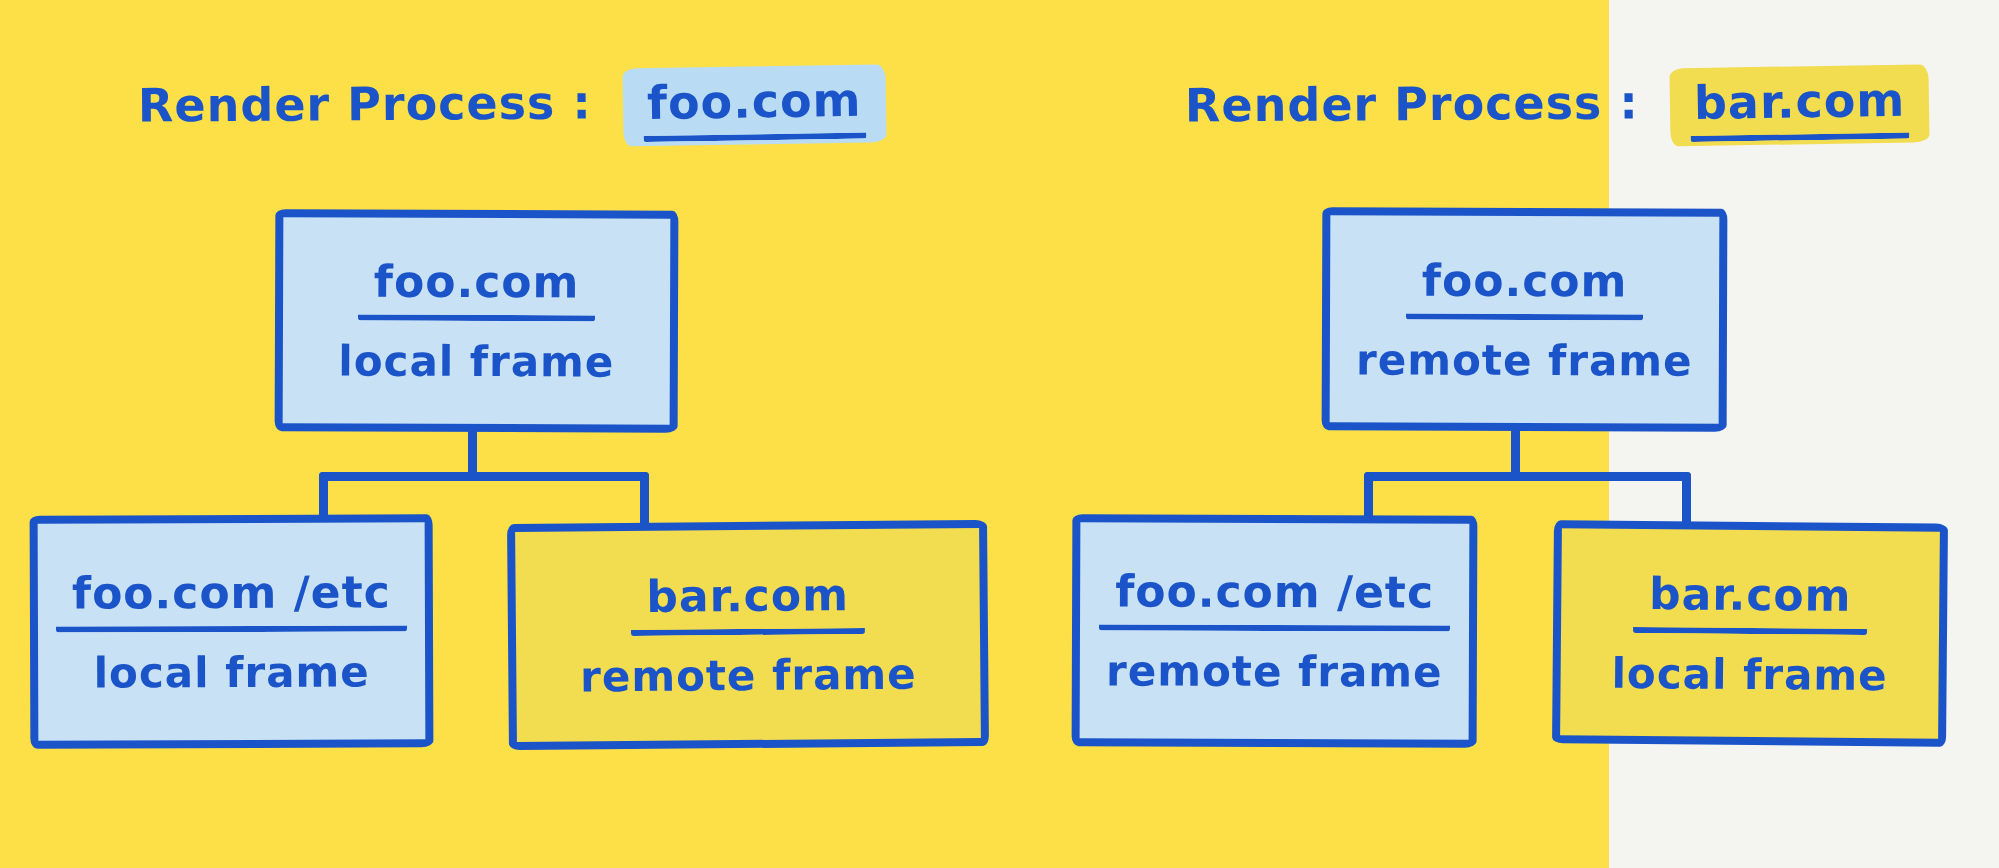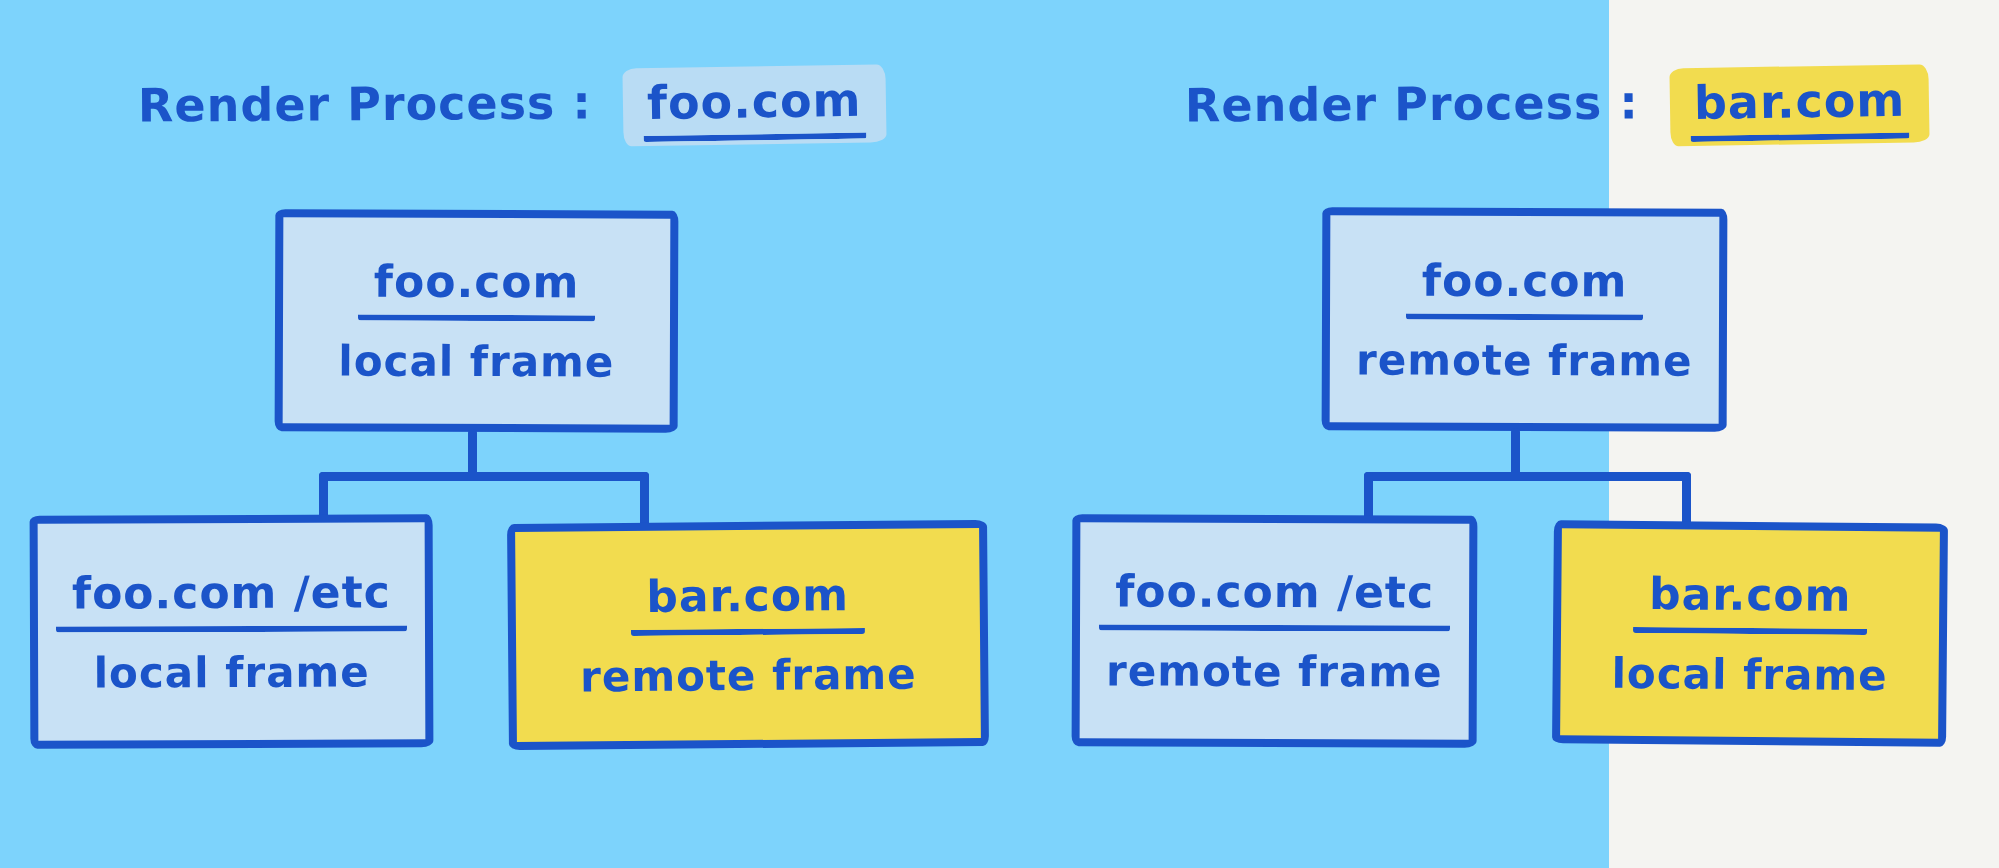--- a/index.html
+++ b/index.html
@@ -1,21 +1,21 @@
 <!DOCTYPE html>
 <html><head>
 <meta charset="utf-8">
 <style>
   html,body { margin:0; padding:0; }
   body {
     background:#f4f4f1;
     font-family:"DejaVu Sans","Liberation Sans",sans-serif;
     width:1999px; height:868px; overflow:hidden;
   }
-  .canvas { position:relative; width:1609px; height:868px; background:#7dd3fc; }
+  .canvas { position:relative; width:1609px; height:868px; background:#fde047; }
 
   
   .title {
     position:absolute; margin:0; white-space:nowrap;
     font-size:46px; font-weight:bold; color:#1b54c9;
     letter-spacing:1px; transform:rotate(-0.4deg);
   }
   .t-left  { left:138px; top:68px; }
   .t-right { left:1185px; top:68px; }
   .hl {

